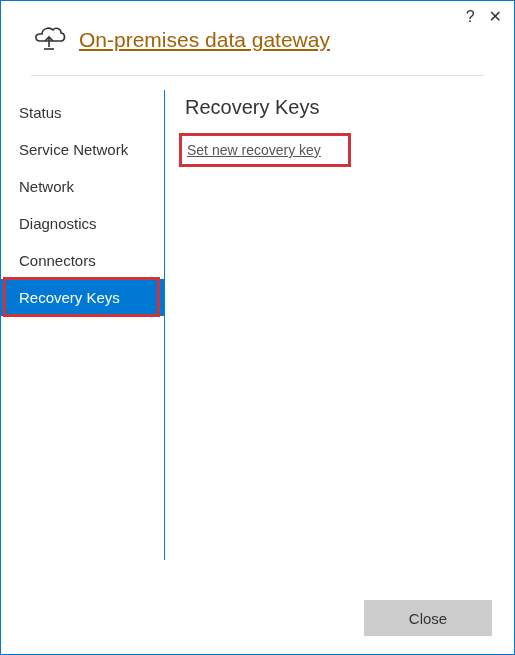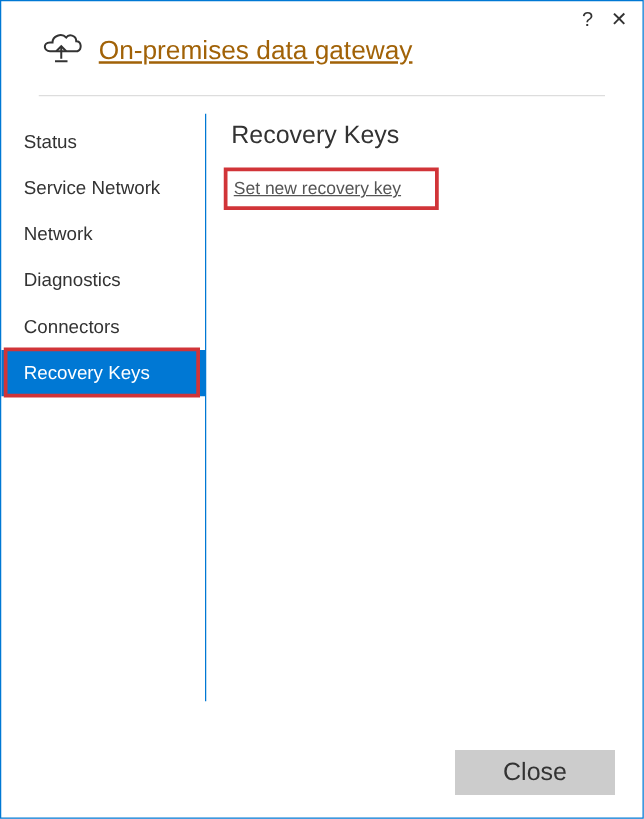--- a/index.html
+++ b/index.html
@@ -111,21 +111,21 @@
     .footer {
       position: absolute;
       bottom: 18px;
       right: 22px;
     }
     .close-btn {
       width: 128px;
       height: 36px;
       background: #ccc;
       border: none;
-      font-size: 20px;
+      font-size: 15px;
       color: #333;
       cursor: pointer;
       font-family: inherit;
     }
   </style>
 </head>
 <body>
 
 <div class="titlebar-icons">
   <span class="icon">?</span>

